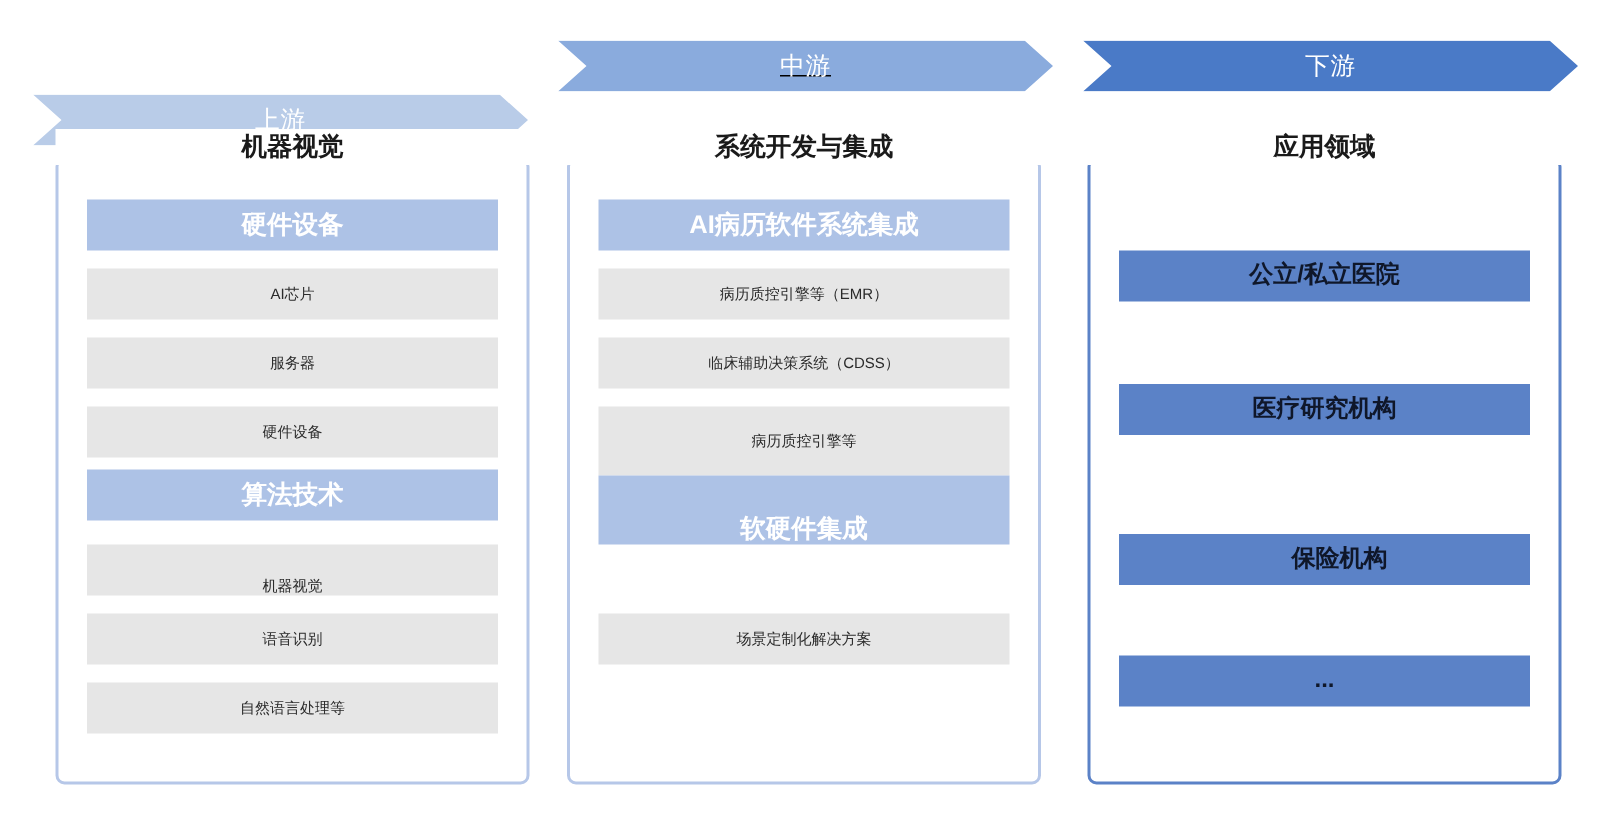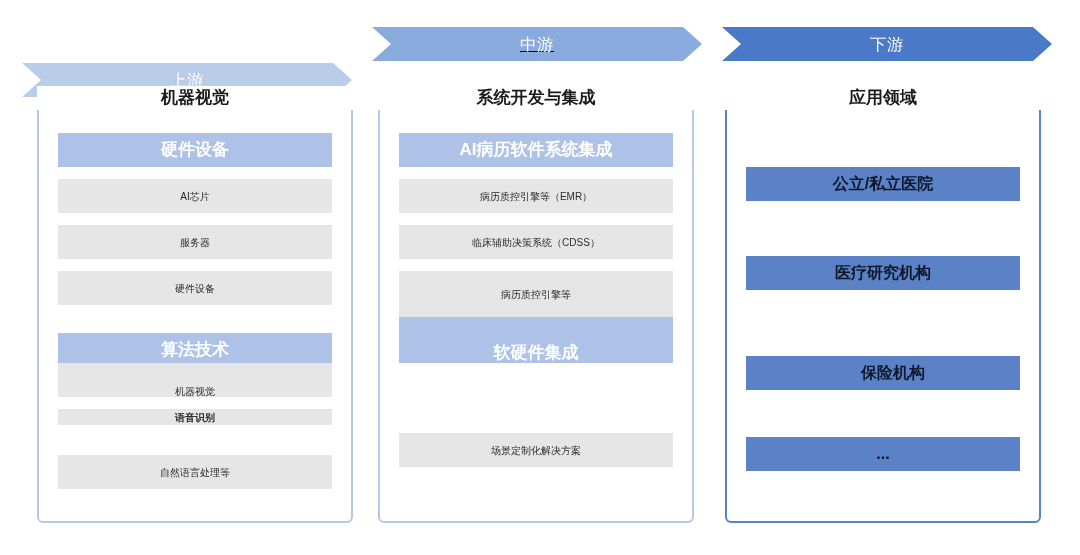--- a/index.html
+++ b/index.html
@@ -157,27 +157,27 @@
       </div>
       <div class="item gray" style="top: 91px; height: 34px;">
         <span>AI芯片</span>
       </div>
       <div class="item gray" style="top: 137px; height: 34px;">
         <span>服务器</span>
       </div>
       <div class="item gray" style="top: 183px; height: 34px;">
         <span>硬件设备</span>
       </div>
-      <div class="item blue" style="top: 245px; height: 34px;">
+      <div class="item blue" style="top: 225px; height: 34px;">
         <span>算法技术</span>
       </div>
       <div class="item gray" style="top: 275px; height: 34px; align-items: flex-end;">
         <span>机器视觉</span>
       </div>
-      <div class="item gray" style="top: 321px; height: 16px; font-weight: bold;">
+      <div class="item gray" style="top: 321px; height: 34px;">
         <span>语音识别</span>
       </div>
       <div class="item gray" style="top: 367px; height: 34px;">
         <span>自然语言处理等</span>
       </div>
     </div>
 </div>
 
 <div class="column col-2">
   <div class="bracket" style="border-color: rgb(182, 199, 232);"></div>
@@ -192,21 +192,21 @@
       </div>
       <div class="item gray" style="top: 137px; height: 34px;">
         <span>临床辅助决策系统（CDSS）</span>
       </div>
       <div class="item gray" style="top: 183px; height: 46px;">
         <span>病历质控引擎等</span>
       </div>
       <div class="item blue" style="top: 229px; height: 46px; align-items: flex-end;">
         <span>软硬件集成</span>
       </div>
-      <div class="item gray" style="top: 321px; height: 34px; margin-top: 24px;">
+      <div class="item gray" style="top: 321px; height: 34px;">
         <span>场景定制化解决方案</span>
       </div>
     </div>
 </div>
 
 <div class="column col-3">
   <div class="bracket" style="border-color: rgb(91, 130, 199);"></div>
   <div class="bracket-mask"></div>
   <div class="col-title">应用领域</div>
   <div class="items">

